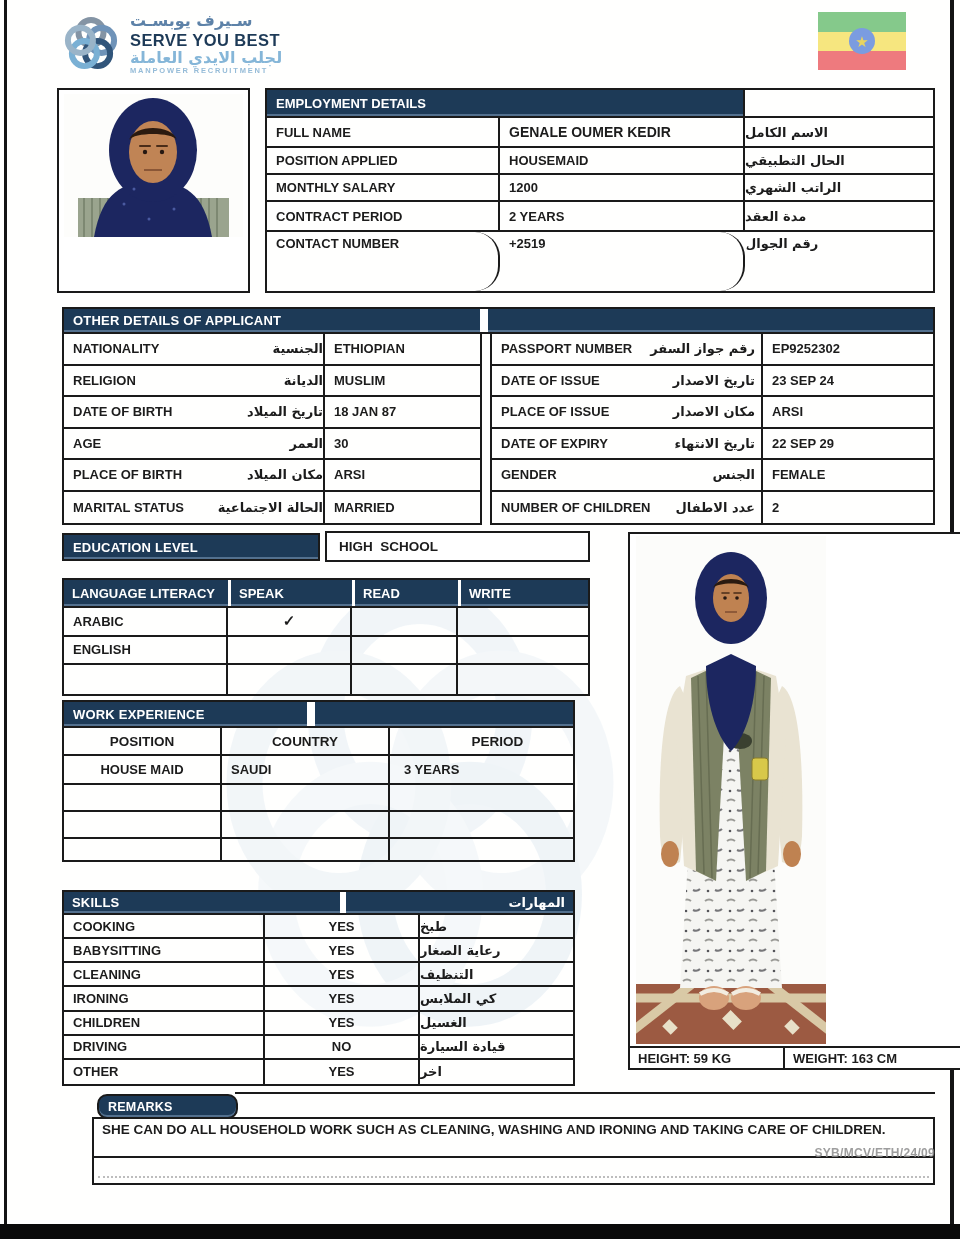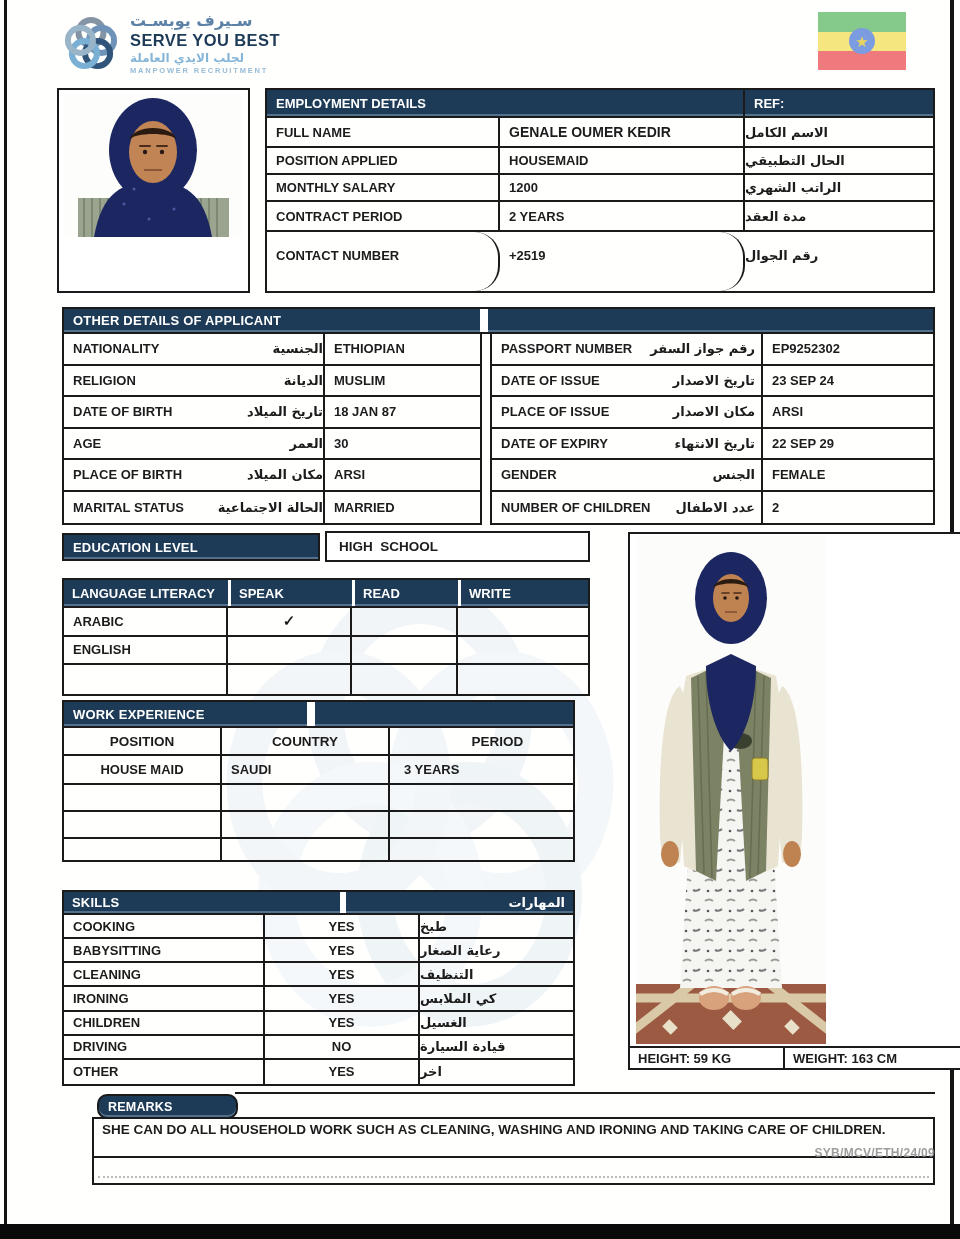--- a/index.html
+++ b/index.html
@@ -11,21 +11,21 @@
   .bar{display:flex;align-items:center;font-weight:bold;font-size:13px;letter-spacing:.2px;
        box-shadow:inset 0 -2px 0 rgba(150,180,210,.45);}
   .bordered{border:2px solid #1a1a1a;box-sizing:border-box;}
   .grid{display:grid;}
   .c{border-right:2px solid #1a1a1a;border-bottom:2px solid #1a1a1a;display:flex;align-items:center;
      overflow:hidden;font-weight:bold;font-size:13px;box-sizing:border-box;background:transparent;}
   .pl{padding-left:9px;} .pr{padding-right:6px;}
   .center{justify-content:center;}
   .right{justify-content:flex-end;}
   .between{justify-content:space-between;}
-  .top{align-items:flex-start;padding-top:16px;border-radius:25px;}
+  .top{align-items:flex-start;padding-top:4px;border-radius:25px;}
   .pre{white-space:pre;}
   
   .emp-head{display:grid;grid-template-columns:478px 188px;height:26px;border-bottom:2px solid #1a1a1a;}
   .emp-head .hc{display:flex;align-items:center;font-weight:bold;font-size:13px;
                 box-shadow:inset 0 -2px 0 rgba(150,180,210,.45);}
   .emp-head .hc:first-child{border-right:2px solid #1a1a1a;}
   .emp-body{display:grid;grid-template-columns:233px 245px 188px;grid-template-rows:30px 27px 27px 30px 59px;}
   .emp-body .c:nth-child(3n){border-right:none;}
   .emp-body .c:nth-child(n+13){border-bottom:none;}
   
@@ -76,21 +76,21 @@
   <svg class="abs" style="left:58px;top:12px;width:66px;height:66px;" viewBox="0 0 100 100">
     <circle cx="50" cy="31" r="19" fill="none" stroke="#8494a4" stroke-width="9"></circle>
     <circle cx="66" cy="43" r="19" fill="none" stroke="#6f93b8" stroke-width="9"></circle>
     <circle cx="60" cy="63" r="19" fill="none" stroke="#31557a" stroke-width="9"></circle>
     <circle cx="40" cy="63" r="19" fill="none" stroke="#7ab0d4" stroke-width="9"></circle>
     <circle cx="34" cy="43" r="19" fill="none" stroke="#9ab4c8" stroke-width="9"></circle>
   </svg>
   <div class="abs" style="left:130px;top:11px;width:250px;">
     <div class="ar" dir="rtl" style="text-align:left;font-weight:bold;font-size:16px;color:#5d82a8;letter-spacing:1px;line-height:20px;">سـيرف يوبسـت</div>
     <div style="font-weight:bold;font-size:16.5px;color:#1d3a57;letter-spacing:.4px;line-height:19px;">SERVE YOU BEST</div>
-    <div class="ar" dir="rtl" style="text-align:left;font-weight:bold;font-size:12px;color:#85b6d8;line-height:16px;">لجلب الايدي العاملة</div>
+    <div class="ar" dir="rtl" style="text-align:left;font-weight:bold;font-size:16px;color:#85b6d8;line-height:16px;">لجلب الايدي العاملة</div>
     <div style="font-weight:bold;font-size:7.5px;color:#96bcd8;letter-spacing:1.8px;line-height:10px;">MANPOWER RECRUITMENT</div>
   </div>
 
   <div class="abs" style="left:818px;top:12px;width:88px;height:58px;">
     <div style="height:20px;background:#85c98b;"></div>
     <div style="height:19px;background:#f6e67f;"></div>
     <div style="height:19px;background:#ee7a7e;"></div>
     <div style="position:absolute;left:31px;top:16px;width:26px;height:26px;border-radius:50%;background:#7b9ce0;display:flex;align-items:center;justify-content:center;">
       <span style="color:#e8d460;font-size:15px;line-height:1;">★</span>
     </div>
@@ -133,21 +133,20 @@
           <circle cx="110" cy="115" r="1.5"></circle>
           <circle cx="85" cy="125" r="1.5"></circle>
           <circle cx="70" cy="95" r="1.5"></circle>
         </g>
     </svg>
   </div>
 
   <div class="abs bordered" style="left:265px;top:88px;width:670px;height:205px;">
     <div class="emp-head">
       <div class="hc navy pl">EMPLOYMENT DETAILS</div>
-      <div class="hc navy pl">REF:</div>
     </div>
     <div class="emp-body">
       <div class="c pl">FULL NAME</div>
       <div class="c pl" style="font-size:14px;">GENALE OUMER KEDIR</div>
       <div class="c right pr ar" dir="rtl">الاسم الكامل</div>
       <div class="c pl">POSITION APPLIED</div>
       <div class="c pl">HOUSEMAID</div>
       <div class="c right pr ar" dir="rtl">الحال التطبيقي</div>
       <div class="c pl">MONTHLY SALARY</div>
       <div class="c pl">1200</div>

